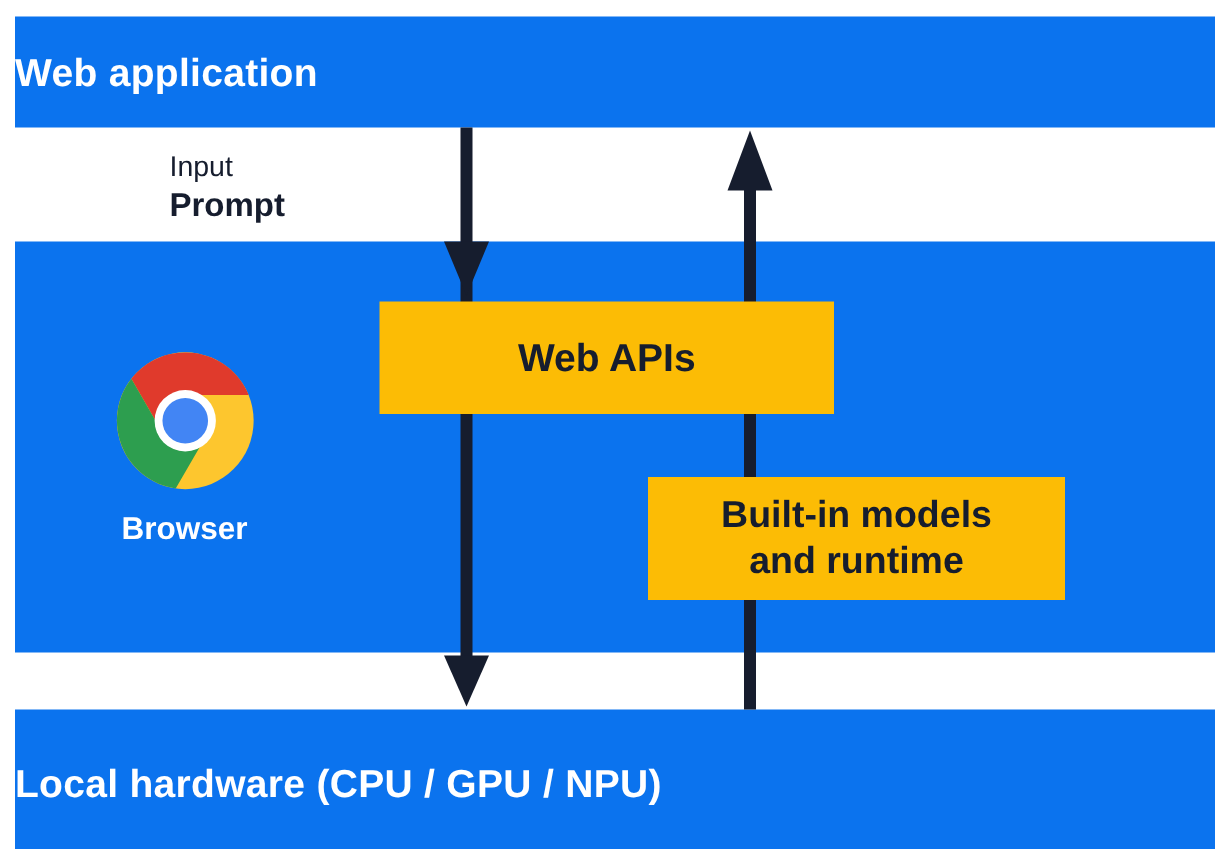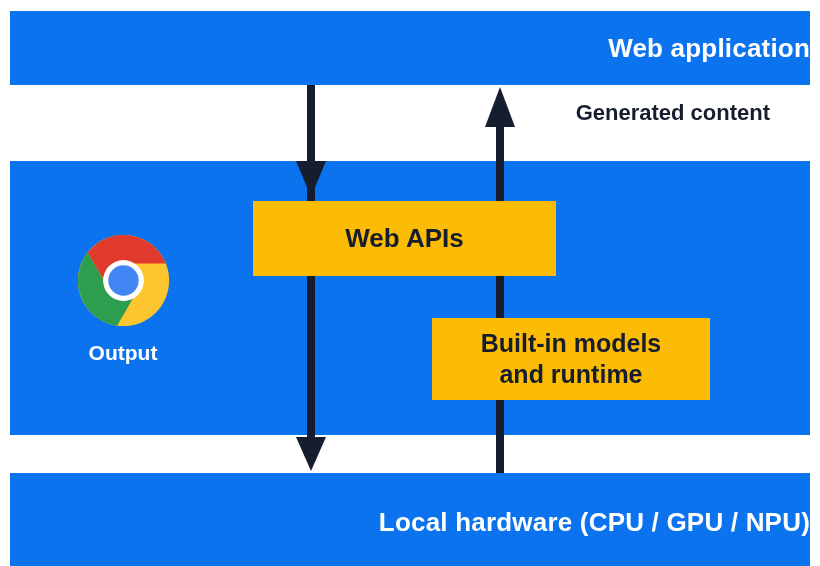--- a/index.html
+++ b/index.html
@@ -6,21 +6,21 @@
     --blue:#0b73ee; --yellow:#fcbc05; --ink:#161d2e; --text-light:#ffffff;
     --chrome-red:#e03a2c; --chrome-yellow:#fdc62e; --chrome-green:#2d9e4f;
     --chrome-blue:#4285f4; --chrome-ring:#ffffff;
   }
   *{margin:0;padding:0;box-sizing:border-box}
   html,body{background:#ffffff}
   body{font-family:"Liberation Sans","DejaVu Sans",sans-serif;}
   .page{position:relative;width:820px;height:566px;background:#ffffff;overflow:hidden}
 
   .bar{position:absolute;left:10px;width:800px;background:var(--blue);
-       display:flex;align-items:center;justify-content:flex-end;z-index:1}
+       display:flex;align-items:center;justify-content:flex-start;z-index:1}
   .top-bar{top:11px;height:74px}
   .bottom-bar{top:473px;height:98px}
   .bar span{color:var(--text-light);font-weight:bold;font-size:26px;letter-spacing:.2px}
 
   .panel{position:absolute;left:10px;top:161px;width:800px;height:274px;background:var(--blue);z-index:1}
 
   .io-block{position:absolute;top:100px;color:var(--ink);z-index:1}
   .io-title{font-size:19px;line-height:24px;font-weight:normal}
   .io-sub{font-size:22px;line-height:26px;font-weight:bold}
   .input-block{left:113px;text-align:left}
@@ -41,34 +41,37 @@
 </style>
 </head>
 <body>
 
 <div class="page">
 
   <div class="bar top-bar">
     <span>Web application</span>
   </div>
 
+  <div class="io-block input-block">
+    <div class="io-title">Input</div>
+    <div class="io-sub">Prompt</div>
+  </div>
   <div class="io-block output-block">
-    <div class="io-sub">Generated content</div>
   </div>
 
   <div class="panel"></div>
 
   <svg class="chrome-logo" width="95" height="95" viewBox="0 0 100 100">
     <circle cx="50" cy="50" r="48" fill="var(--chrome-yellow)"></circle>
     <path d="M12.2,20.5 A48,48 0 0 1 94.5,32 L60.8,32 A21,21 0 0 0 29,49.6 Z" fill="var(--chrome-red)"></path>
     <path d="M12.2,20.5 L29,49.6 A21,21 0 0 0 60.2,68.4 L43.3,97.5 A48,48 0 0 1 12.2,20.5 Z" fill="var(--chrome-green)"></path>
     <circle cx="50" cy="50" r="21.5" fill="var(--chrome-ring)"></circle>
     <circle cx="50" cy="50" r="16" fill="var(--chrome-blue)"></circle>
   </svg>
-  <div class="browser-label">Output</div>
+  <div class="browser-label">Browser</div>
 
   <svg class="arrows" width="820" height="566" viewBox="0 0 820 566">
     <g>
       <rect class="stroke" x="307" y="85" width="8" height="360"></rect>
       <polygon class="stroke" points="296,161 326,161 311,197"></polygon>
       <polygon class="stroke" points="296,437 326,437 311,471"></polygon>
     </g>
     <g>
       <rect class="stroke" x="496" y="122" width="8" height="351"></rect>
       <polygon class="stroke" points="485,127 515,127 500,87"></polygon>

